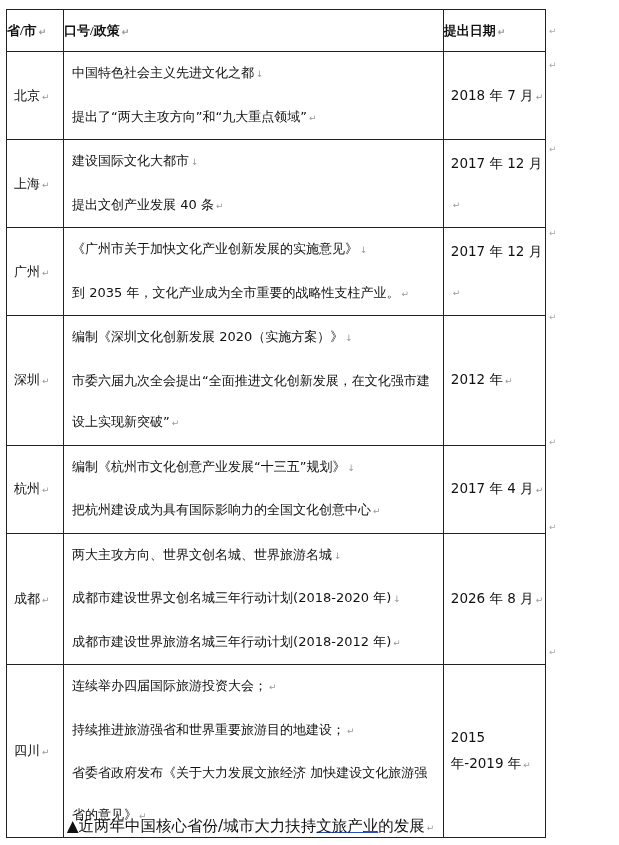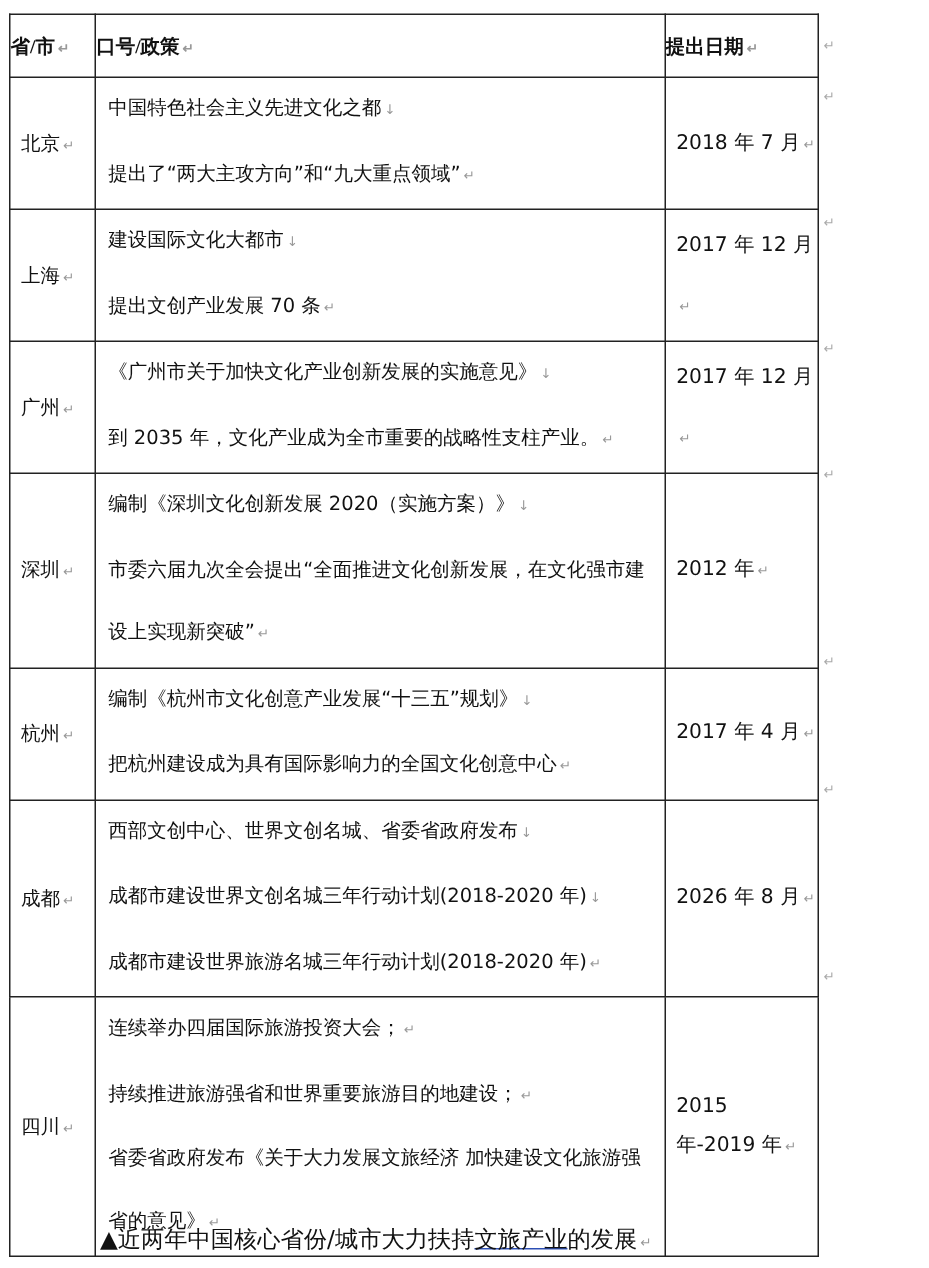--- a/index.html
+++ b/index.html
@@ -44,21 +44,21 @@
       <div class="line"><span>中国特色社会主义先进文化之都</span><span class="mark">↓</span></div>
       <div class="line"><span>提出了“两大主攻方向”和“九大重点领域”</span><span class="mark">↵</span></div>
     </td>
     <td class="date"><span>2018 年 7 月</span><span class="mark">↵</span></td>
   </tr>
 
   <tr style="height:84px">
     <td class="prov"><span>上海</span><span class="mark">↵</span></td>
     <td class="policy-cell">
       <div class="line"><span>建设国际文化大都市</span><span class="mark">↓</span></div>
-      <div class="line"><span>提出文创产业发展 70 条</span><span class="mark">↵</span></div>
+      <div class="line"><span>提出文创产业发展 40 条</span><span class="mark">↵</span></div>
     </td>
     <td class="date"><span>2017 年 12 月</span><span class="mark">↵</span></td>
   </tr>
 
   <tr style="height:84px">
     <td class="prov"><span>广州</span><span class="mark">↵</span></td>
     <td class="policy-cell">
       <div class="line"><span>《广州市关于加快文化产业创新发展的实施意见》</span><span class="mark">↓</span></div>
       <div class="line"><span>到 2035 年，文化产业成为全市重要的战略性支柱产业。</span><span class="mark">↵</span></div>
     </td>
@@ -79,23 +79,23 @@
     <td class="policy-cell">
       <div class="line"><span>编制《杭州市文化创意产业发展“十三五”规划》</span><span class="mark">↓</span></div>
       <div class="line"><span>把杭州建设成为具有国际影响力的全国文化创意中心</span><span class="mark">↵</span></div>
     </td>
     <td class="date"><span>2017 年 4 月</span><span class="mark">↵</span></td>
   </tr>
 
   <tr style="height:125px">
     <td class="prov"><span>成都</span><span class="mark">↵</span></td>
     <td class="policy-cell">
-      <div class="line"><span>西部文创中心、世界文创名城、省委省政府发布</span><span class="mark">↓</span></div>
+      <div class="line"><span>两大主攻方向、世界文创名城、世界旅游名城</span><span class="mark">↓</span></div>
       <div class="line"><span>成都市建设世界文创名城三年行动计划(2018-2020 年)</span><span class="mark">↓</span></div>
-      <div class="line"><span>成都市建设世界旅游名城三年行动计划(2018-2020 年)</span><span class="mark">↵</span></div>
+      <div class="line"><span>成都市建设世界旅游名城三年行动计划(2018-2012 年)</span><span class="mark">↵</span></div>
     </td>
     <td class="date"><span>2026 年 8 月</span><span class="mark">↵</span></td>
   </tr>
 
   <tr style="height:166px">
     <td class="prov"><span>四川</span><span class="mark">↵</span></td>
     <td class="policy-cell">
       <div class="line"><span>连续举办四届国际旅游投资大会；</span><span class="mark">↵</span></div>
       <div class="line"><span>持续推进旅游强省和世界重要旅游目的地建设；</span><span class="mark">↵</span></div>
       <div class="line wrap" style="width:368px"><span>省委省政府发布《关于大力发展文旅经济 加快建设文化旅游强省的意见》</span><span class="mark">↵</span></div>

